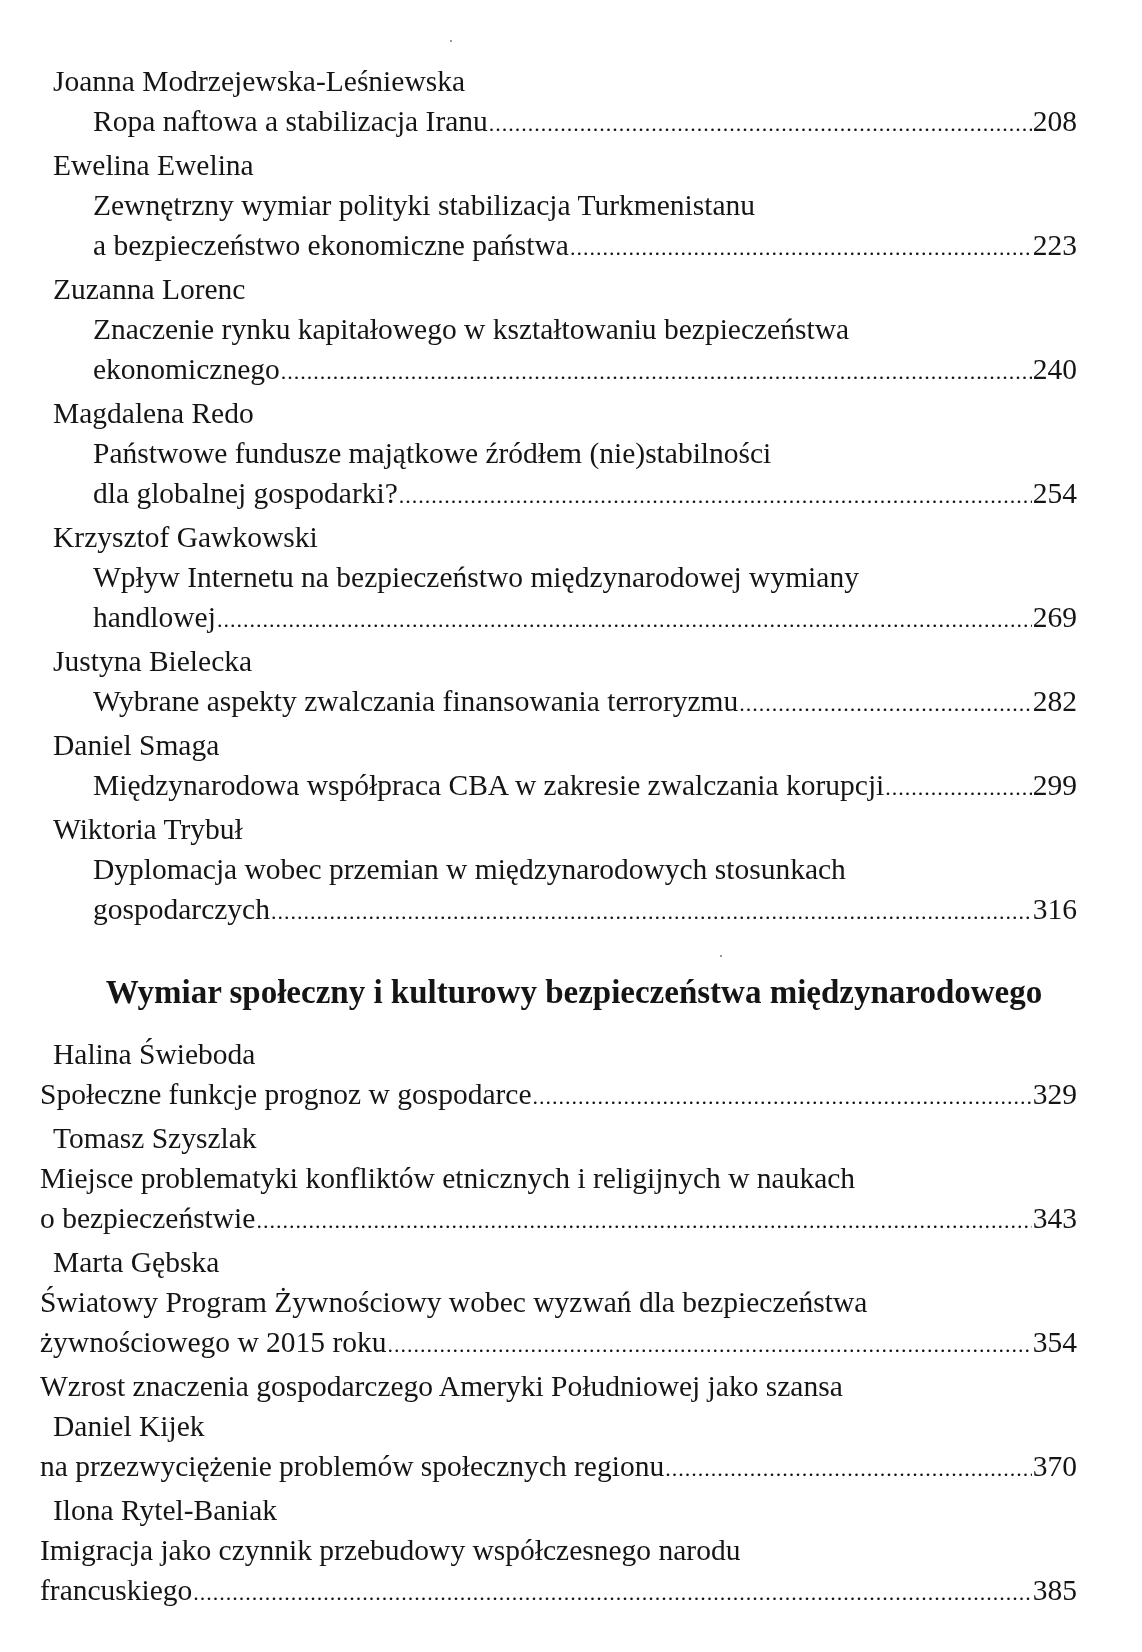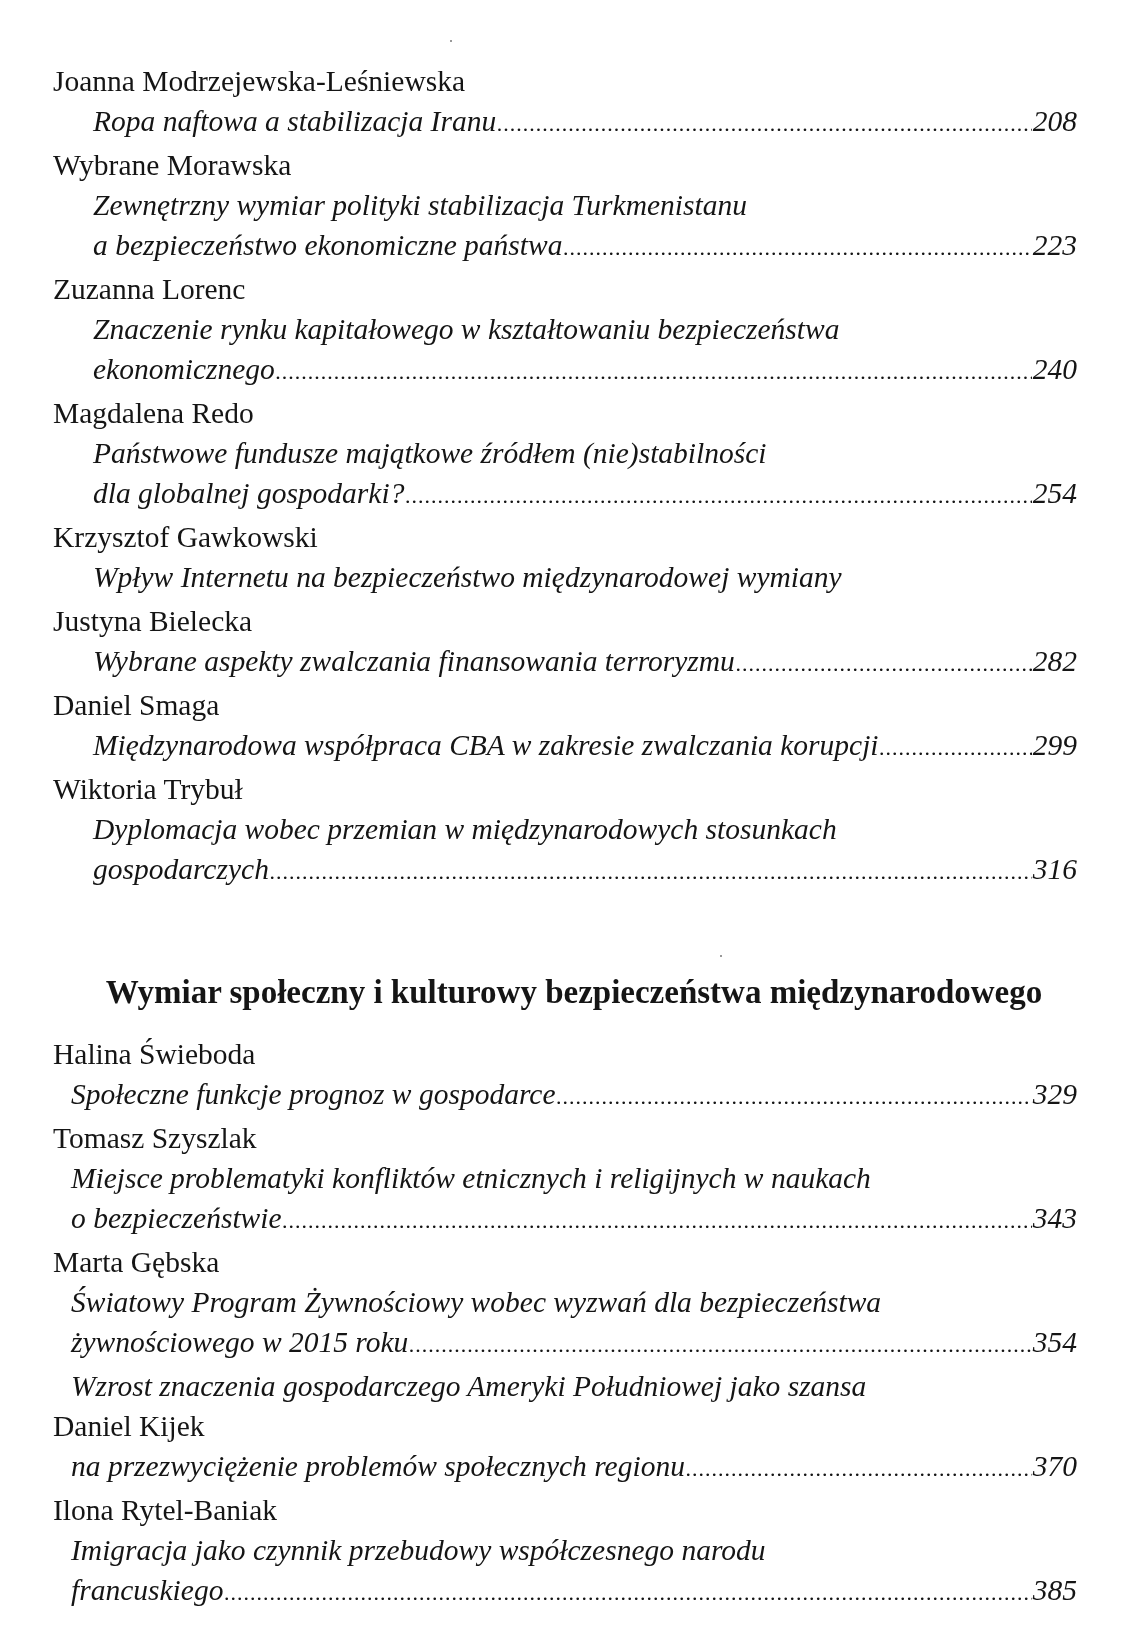--- a/index.html
+++ b/index.html
@@ -11,22 +11,22 @@
   .section { position: absolute; left: 0; width: 1142px; }
   .sec1 { top: 61px; }
   .sec2 { top: 1034px; }
   .entry { margin-bottom: 4px; }
   .line {
     height: 40px; line-height: 40px; font-size: 29.5px; white-space: nowrap;
     position: relative;
   }
   .author { padding-left: 53px; }
   .sec2 .author { }
-  .title { padding-left: 93px; font-style: italic; }
-  .sec2 .title { padding-left: 71px; }
+  .title { padding-left: 93px; }
+  .sec2 .title { padding-left: 40px; }
   .title.last {
     display: flex; align-items: baseline; padding-right: 65px;
   }
   .title.last .txt { flex: 0 0 auto; }
   .title.last .leader {
     flex: 1 1 auto; overflow: hidden; white-space: nowrap; margin: 0 1px;
     letter-spacing: 1px; font-size: 22px;
   }
   .title.last .leader::before {
     content: "..........................................................................................................................................................................................................................................";
@@ -49,21 +49,21 @@
     <div class="entry">
       <div class="line author">Joanna Modrzejewska-Leśniewska</div>
       <div class="line title last">
         <span class="txt">Ropa naftowa a stabilizacja Iranu</span>
         <span class="leader"></span>
         <span class="pg">208</span>
       </div>
     </div>
 
     <div class="entry">
-      <div class="line author">Wybrane Morawska</div>
+      <div class="line author">Ewelina Ewelina</div>
       <div class="line title">Zewnętrzny wymiar polityki stabilizacja Turkmenistanu</div>
       <div class="line title last">
         <span class="txt">a bezpieczeństwo ekonomiczne państwa</span>
         <span class="leader"></span>
         <span class="pg">223</span>
       </div>
     </div>
 
     <div class="entry">
       <div class="line author">Zuzanna Lorenc</div>
@@ -81,20 +81,25 @@
       <div class="line title last">
         <span class="txt">dla globalnej gospodarki?</span>
         <span class="leader"></span>
         <span class="pg">254</span>
       </div>
     </div>
 
     <div class="entry">
       <div class="line author">Krzysztof Gawkowski</div>
       <div class="line title">Wpływ Internetu na bezpieczeństwo międzynarodowej wymiany</div>
+      <div class="line title last">
+        <span class="txt">handlowej</span>
+        <span class="leader"></span>
+        <span class="pg">269</span>
+      </div>
     </div>
 
     <div class="entry">
       <div class="line author">Justyna Bielecka</div>
       <div class="line title last">
         <span class="txt">Wybrane aspekty zwalczania finansowania terroryzmu</span>
         <span class="leader"></span>
         <span class="pg">282</span>
       </div>
     </div>

